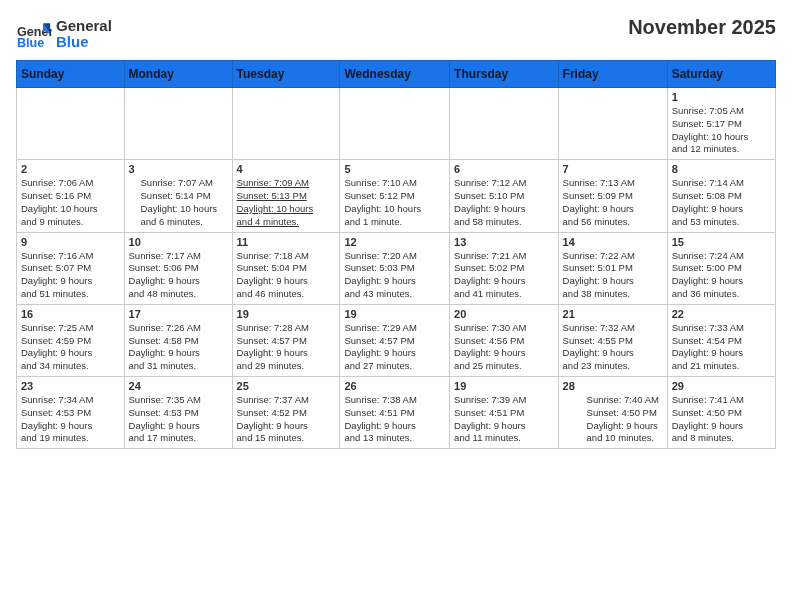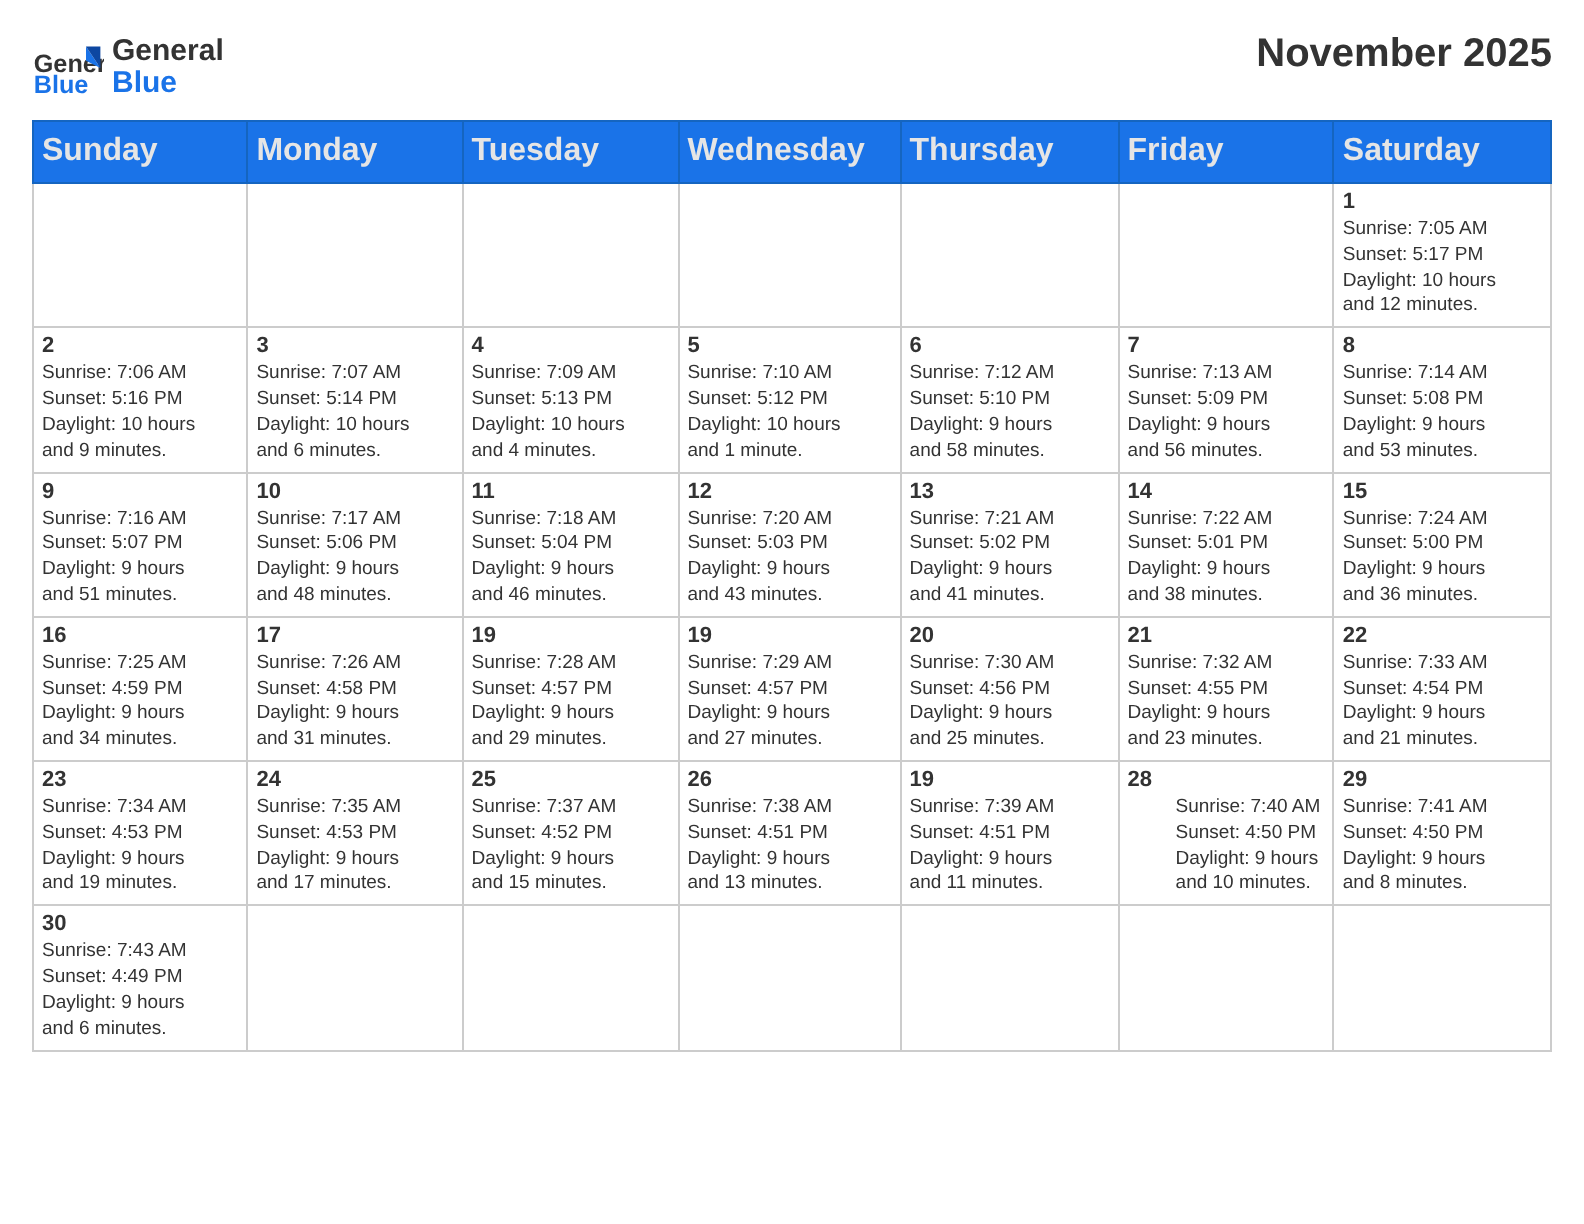--- a/index.html
+++ b/index.html
@@ -37,22 +37,22 @@
       font-size: 13px;
       color: #555;
     }
     .calendar {
       width: 100%;
       border-collapse: collapse;
       border: 1px solid #ccc;
     }
     .calendar th {
       background: #1a73e8;
-      color: #e5e5e5;
-      font-size: 16px;
+      color: #0f172a;
+      font-size: 12px;
       font-weight: bold;
       padding: 6px 4px;
       text-align: left;
       border: 1px solid #1565c0;
     }
     .calendar td {
       border: 1px solid #ccc;
       vertical-align: top;
       padding: 3px 4px;
       font-size: 10px;
@@ -124,28 +124,28 @@
       <tr>
         <td>
           <div class="day-number">2</div>
           <div class="day-info" style="white-space: pre-line;">Sunrise: 7:06 AM
 Sunset: 5:16 PM
 Daylight: 10 hours
 and 9 minutes.</div>
         </td>
         <td>
           <div class="day-number">3</div>
-          <div class="day-info" style="white-space: pre-line;">Sunrise: 7:07 AM
+          <div class="day-info" style="white-space: pre-line; margin-left: 12px;">Sunrise: 7:07 AM
 Sunset: 5:14 PM
 Daylight: 10 hours
 and 6 minutes.</div>
         </td>
         <td>
           <div class="day-number">4</div>
-          <div class="day-info" style="white-space: pre-line;">Sunrise: 7:09 AM
+          <div class="day-info" style="white-space: pre-line; text-decoration: underline;">Sunrise: 7:09 AM
 Sunset: 5:13 PM
 Daylight: 10 hours
 and 4 minutes.</div>
         </td>
         <td>
           <div class="day-number">5</div>
           <div class="day-info" style="white-space: pre-line;">Sunrise: 7:10 AM
 Sunset: 5:12 PM
 Daylight: 10 hours
 and 1 minute.</div>
@@ -317,30 +317,15 @@
 Daylight: 9 hours
 and 10 minutes.</div>
         </td>
         <td>
           <div class="day-number">29</div>
           <div class="day-info" style="white-space: pre-line;">Sunrise: 7:41 AM
 Sunset: 4:50 PM
 Daylight: 9 hours
 and 8 minutes.</div>
         </td>
-      </tr>
-      <tr>
-        <td>
-          <div class="day-number">30</div>
-          <div class="day-info" style="white-space: pre-line;">Sunrise: 7:43 AM
-Sunset: 4:49 PM
-Daylight: 9 hours
-and 6 minutes.</div>
-        </td>
-        <td class="empty-cell"></td>
-        <td class="empty-cell"></td>
-        <td class="empty-cell"></td>
-        <td class="empty-cell"></td>
-        <td class="empty-cell"></td>
-        <td class="empty-cell"></td>
       </tr>
     </tbody>
 </table>
 
 </body></html>

